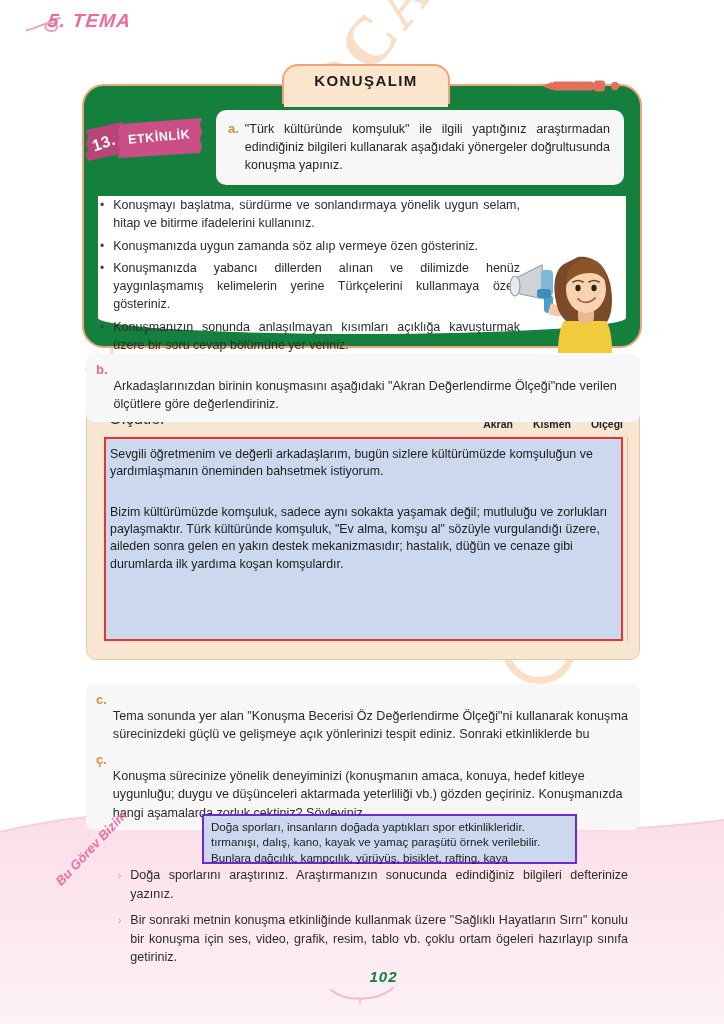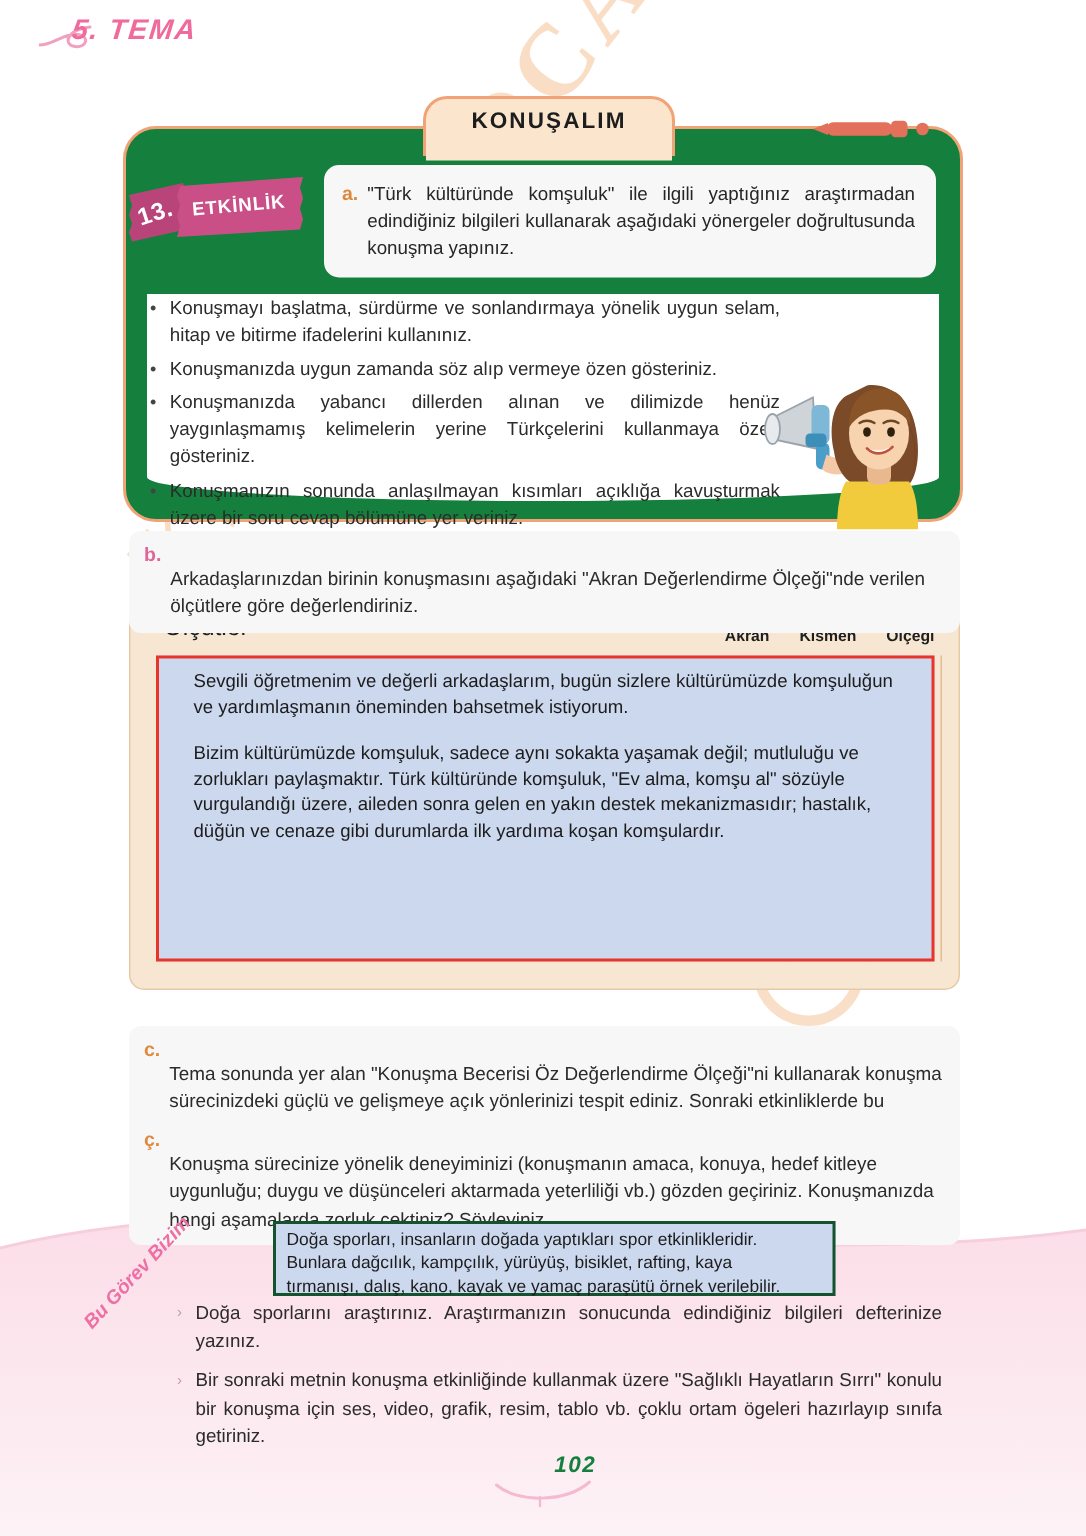--- a/index.html
+++ b/index.html
@@ -309,29 +309,29 @@
   
   .answer-overlay {
     position: absolute;
     left: 104px;
     top: 437px;
     width: 519px;
     height: 204px;
     background: #ccd8ee;
     border: 2px solid #e8342b;
     z-index: 14;
-    padding: 7px 23px;
+    padding: 7px 4px;
   }
   .answer-overlay p {
     font-size: 12.4px;
     line-height: 1.38;
     color: #1c1c1c;
     margin: 0;
   }
-  .answer-overlay p + p { margin-top: 14px; }
+  .answer-overlay p + p { margin-top: 24px; }
 
   
   .sec-c {
     position: absolute;
     left: 86px;
     top: 684px;
     width: 554px;
     background: #f7f7f7;
     border-radius: 8px;
     padding: 7px 12px 8px 10px;
@@ -390,26 +390,26 @@
     font-size: 12.5px;
     line-height: 1.48;
     color: #2b2b2b;
     margin-bottom: 8px;
     text-align: justify;
   }
   .task-arrow { flex: 0 0 auto; color: #c79ab3; font-size: 10px; padding-top: 3px; }
 
   .doga-overlay {
     position: absolute;
-    left: 182px;
+    left: 202px;
     top: 814px;
     width: 375px;
     height: 50px;
     background: #ccd8ee;
-    border: 2px solid #14532d;
+    border: 2px solid #6d28d9;
     z-index: 15;
     padding: 3px 5px 3px 7px;
   }
   .doga-overlay p {
     font-size: 11.6px;
     line-height: 1.32;
     color: #1c1c1c;
   }
 
   
@@ -594,22 +594,22 @@
     <span>Doğa sporlarını araştırınız. Araştırmanızın sonucunda edindiğiniz bilgileri defterinize yazınız.</span>
   </div>
   <div class="task-item">
     <span class="task-arrow">›</span>
     <span>Bir sonraki metnin konuşma etkinliğinde kullanmak üzere "Sağlıklı Hayatların Sırrı" konulu bir konuşma için ses, video, grafik, resim, tablo vb. çoklu ortam ögeleri hazırlayıp sınıfa getiriniz.</span>
   </div>
 </div>
 
 <div class="doga-overlay">
   <p> Doğa sporları, insanların doğada yaptıkları spor etkinlikleridir.</p>
+  <p>tırmanışı, dalış, kano, kayak ve yamaç paraşütü örnek verilebilir.</p>
   <p>Bunlara dağcılık, kampçılık, yürüyüş, bisiklet, rafting, kaya</p>
-  <p>tırmanışı, dalış, kano, kayak ve yamaç paraşütü örnek verilebilir.</p>
 </div>
 
 <div class="page-num">
   <svg width="86" height="30" viewBox="0 0 86 30" style="display:block;margin:0 auto;position:absolute;left:0;right:0;top:8px;">
     <path d="M12 14 C26 26, 58 26, 74 12" stroke="#f5b9d1" stroke-width="2" fill="none" stroke-linecap="round"></path>
     <path d="M41 22 L41 28" stroke="#f5b9d1" stroke-width="1.6" stroke-linecap="round"></path>
   </svg>
   <span class="pn">102</span>
 </div>
 

